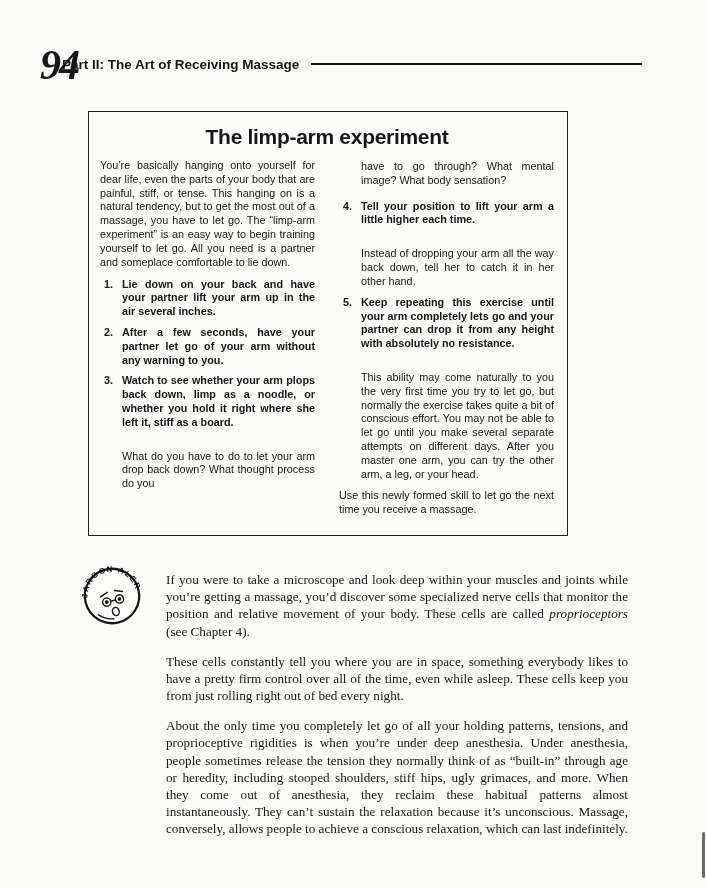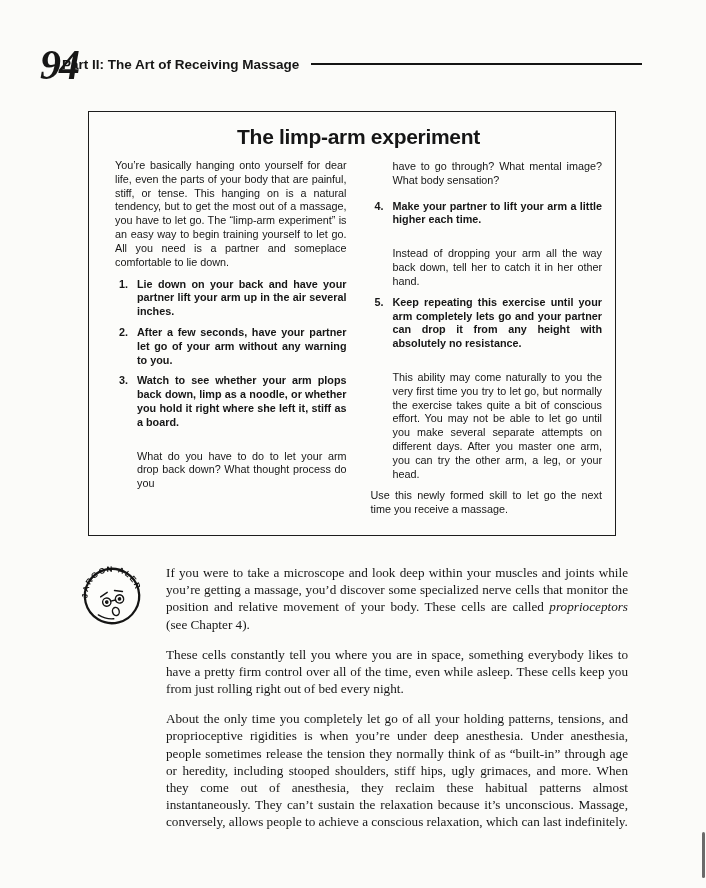--- a/index.html
+++ b/index.html
@@ -34,23 +34,23 @@
   .head-rule {
     flex: 1;
     height: 0;
     border-bottom: 2.4px solid #141414;
     margin: 0 0 2px 12px;
   }
 
   
   .sidebar-box {
     margin: 38px 54px 0 88px;
-    width: 528px;
+    width: 480px;
     border: 1.6px solid #1d1d1d;
-    padding: 10px 13px 18px 26px;
+    padding: 10px 13px 18px 11px;
     background: #fcfcfa;
   }
   .box-title {
     text-align: center;
     font: 700 21px/1.2 "Liberation Sans", sans-serif;
     letter-spacing: -0.3px;
     margin: 2px 0 10px 0;
   }
   .cols { display: flex; gap: 24px; }
   .col { flex: 1; min-width: 0; }
@@ -93,21 +93,21 @@
     letter-spacing: 1.4px;
     fill: #111;
   }
   .body-text {
     flex: 1;
     font-family: "Liberation Serif", serif;
     font-size: 13.2px;
     line-height: 1.3;
     text-align: justify;
   }
-  .body-text p { margin-bottom: 13px; }
+  .body-text p { margin-bottom: 13px; margin-top: 7px; }
   .body-text i { font-style: italic; }
 
   
   .scan-mark {
     position: absolute;
     right: 1px;
     bottom: 10px;
     width: 3px;
     height: 46px;
     background: #3a3a3a;
@@ -156,21 +156,21 @@
           </div>
         </div>
       </div>
 
       <div class="col">
         <p class="cont-para">have to go through? What mental image? What body sensation?</p>
 
         <div class="step">
           <span class="step-num">4.</span>
           <div>
-            <p class="step-bold">Make your partner to lift your arm a little higher each time.</p>
+            <p class="step-bold">Tell your position to lift your arm a little higher each time.</p>
             <p class="step-body">Instead of dropping your arm all the way back down, tell her to catch it in her other hand.</p>
           </div>
         </div>
 
         <div class="step">
           <span class="step-num">5.</span>
           <div>
             <p class="step-bold">Keep repeating this exercise until your arm completely lets go and your partner can drop it from any height with absolutely no resistance.</p>
             <p class="step-body">This ability may come naturally to you the very first time you try to let go, but normally the exercise takes quite a bit of conscious effort. You may not be able to let go until you make several separate attempts on different days. After you master one arm, you can try the other arm, a leg, or your head.</p>
           </div>

